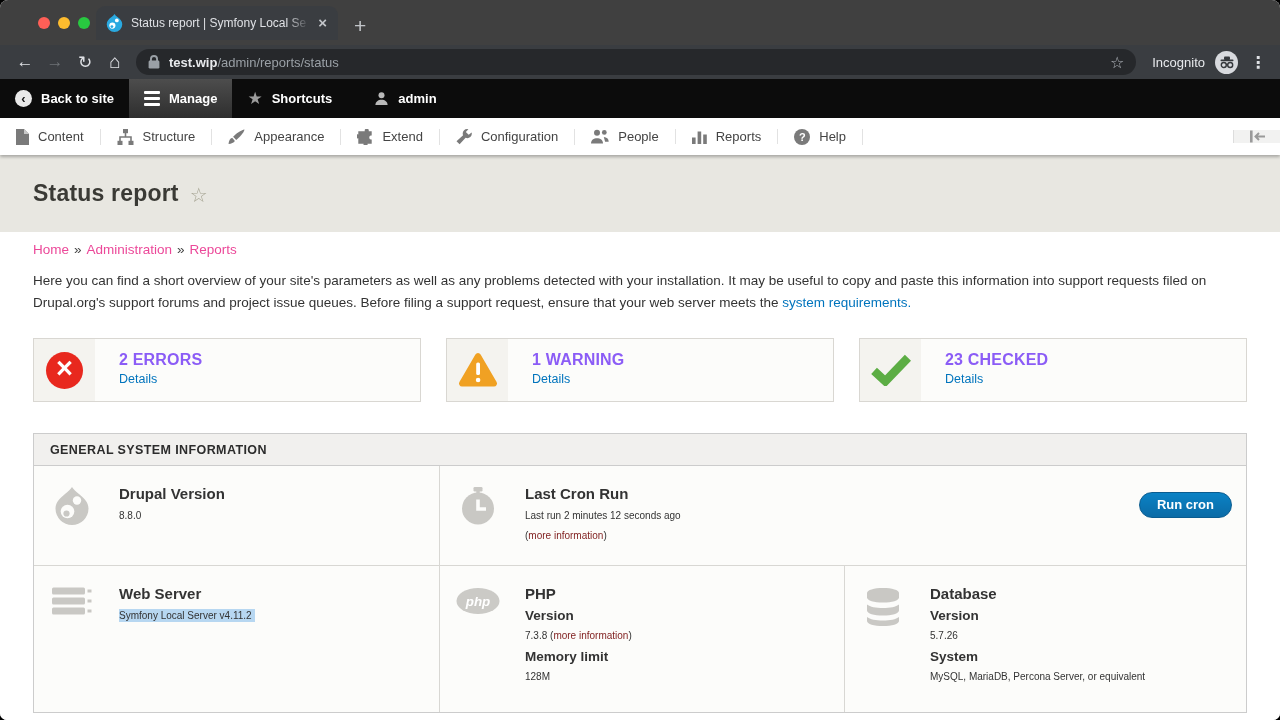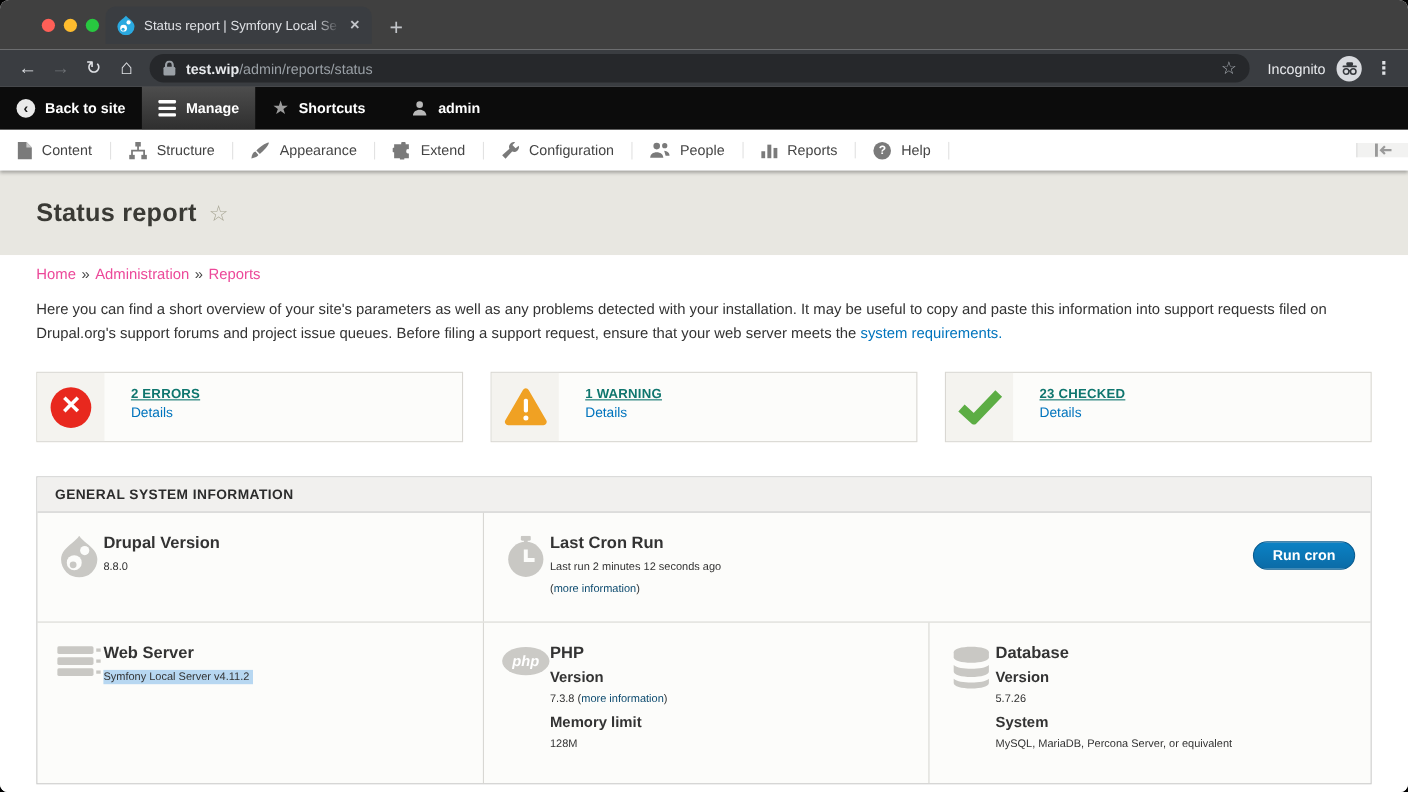--- a/index.html
+++ b/index.html
@@ -68,45 +68,45 @@
   .breadcrumb{font-size:13.5px;margin:0 0 13px;}
   .breadcrumb a{color:#ec4899;text-decoration:none;}
   .crumb-sep{color:#444;padding:0 5px;}
   .intro{font-size:13.5px;color:#333;line-height:21.5px;margin:0 0 25px;}
   .intro a{color:#0074bd;text-decoration:none;}
 
   .cards{display:flex;gap:25px;margin-bottom:31px;}
   .card{flex:1;border:1px solid #d9d7d2;background:#fcfcfa;display:flex;height:64px;box-sizing:border-box;}
   .card-icon{width:61px;background:#f4f3ef;display:flex;align-items:center;justify-content:center;flex-shrink:0;}
   .card-body{padding:12px 0 0 24px;}
-  .card-count{font-weight:bold;font-size:12px;color:#0f766e;letter-spacing:0.2px;text-decoration:underline;}
+  .card-count{font-weight:bold;font-size:16px;color:#8b5cf6;letter-spacing:0.2px;}
   .card-link{font-size:12.5px;margin-top:3px;}
   .card-link a{color:#0074bd;text-decoration:none;}
   .err-circle{width:37px;height:37px;border-radius:50%;background:#e8281e;display:flex;
     align-items:center;justify-content:center;}
   .err-x{color:#fff;font-size:29px;font-weight:bold;line-height:1;margin-top:-3px;}
 
   
   .section{border:1px solid #ccc;background:#fcfcfa;margin-bottom:20px;}
   .section-header{background:#f1f0ee;border-bottom:1px solid #ccc;padding:9px 16px 8px;
     font-weight:bold;font-size:12.5px;color:#2c2c2c;letter-spacing:0.4px;}
   .srow{display:flex;}
   .srow + .srow{border-top:1px solid #d8d7d3;}
-  .scell{padding:19px 16px;display:flex;box-sizing:border-box;position:relative;}
+  .scell{padding:19px 16px;display:flex;gap:25px;box-sizing:border-box;position:relative;}
   .scell:not(:last-child){border-right:1px solid #d8d7d3;}
   .w1{width:406px;flex-shrink:0;}
   .w2{width:405px;flex-shrink:0;}
   .grow{flex:1;}
   .row1{min-height:99px;}
   .row2{min-height:146px;}
   .scell-icon{width:44px;flex-shrink:0;display:flex;justify-content:center;align-items:flex-start;padding-top:2px;}
   .scell h3{font-size:15px;font-weight:bold;color:#333;margin:0 0 4px;}
   .sline{font-size:10px;color:#333;line-height:20px;}
   .sbold{font-size:13.5px;font-weight:bold;color:#333;line-height:20px;margin-top:1px;}
-  .sline a{color:#0c4a6e;text-decoration:none;}
+  .sline a{color:#7f1d1d;text-decoration:none;}
   .highlight{background:#b7d7f1;padding:1px 3px 1px 0;}
   .runcron{position:absolute;right:14px;top:26px;background:linear-gradient(180deg,#0b82c5,#0b6ba6);
     border:1px solid #0a5c90;border-radius:20px;color:#fff;font-weight:bold;font-size:13px;
     padding:4px 17px 5px;font-family:inherit;}
 </style>
 </head>
 <body>
 
 <div class="window">
 

